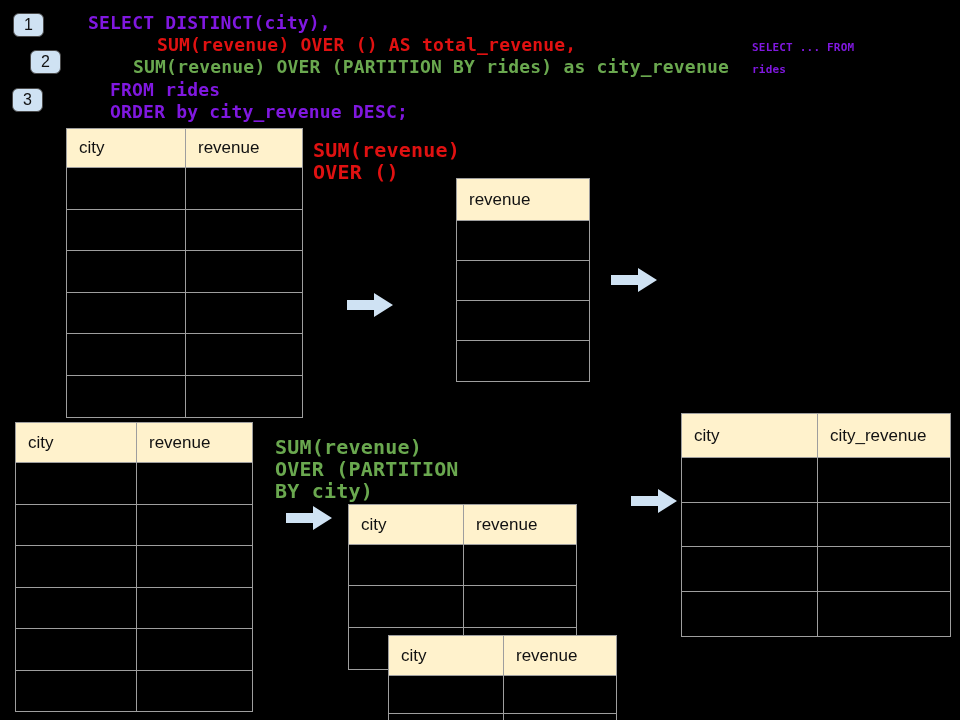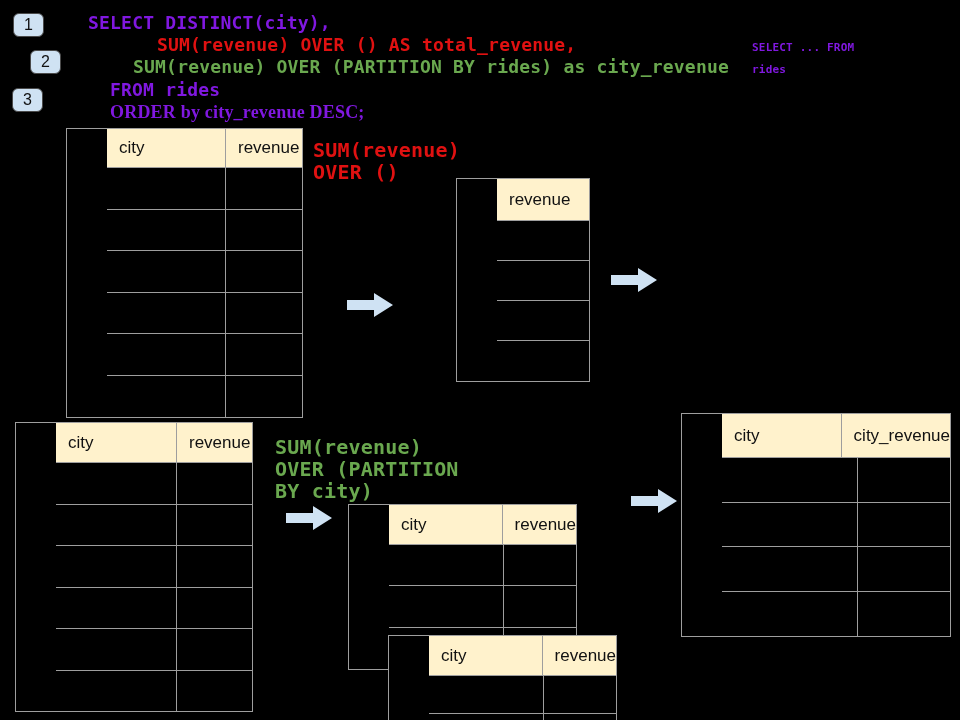--- a/index.html
+++ b/index.html
@@ -47,21 +47,20 @@
   }
   
   .tbl{
     position:absolute;
     background:#000;
     border:1px solid var(--border);
   }
   .tbl .row{
     display:flex;
     border-bottom:1px solid var(--border);
-    margin-left:40px;
   }
   .tbl .row:last-child{border-bottom:none;}
   .tbl .hd{
     background:var(--cream);
     color:#111;
     font-size:17px;
   }
   .tbl .c{
     border-right:1px solid var(--border);
     display:flex;align-items:center;
@@ -75,21 +74,21 @@
 <body>
 
 <div class="badge" style="left:13px;top:13px;">1</div>
 <div class="badge" style="left:30px;top:50px;">2</div>
 <div class="badge" style="left:12px;top:88px;">3</div>
 
 <div class="code purple" style="left:88px;top:12px;">SELECT DISTINCT(city),</div>
 <div class="code red" style="left:133px;top:34px;margin-left:24px;">SUM(revenue) OVER () AS total_revenue,</div>
 <div class="code green" style="left:133px;top:56px;">SUM(revenue) OVER (PARTITION BY rides) as city_revenue</div>
 <div class="code purple" style="left:110px;top:79px;">FROM rides</div>
-<div class="code purple" style="left:110px;top:101px;font-family:Liberation Serif, serif;">ORDER by city_revenue DESC;</div>
+<div class="code purple" style="left:110px;top:101px;">ORDER by city_revenue DESC;</div>
 
 <div class="code small purple" style="left:752px;top:37px;"><span>SELECT ... FROM</span><br><span>rides</span></div>
 
 <div class="tbl" style="left:66px;top:128px;width:237px;">
   <div class="row hd" style="height:39px;">
     <div class="c" style="width:119px;">city</div>
     <div class="c">revenue</div>
   </div>
   <div class="row" style="height:41.5px;">
       <div class="c" style="width:119px;"></div>

